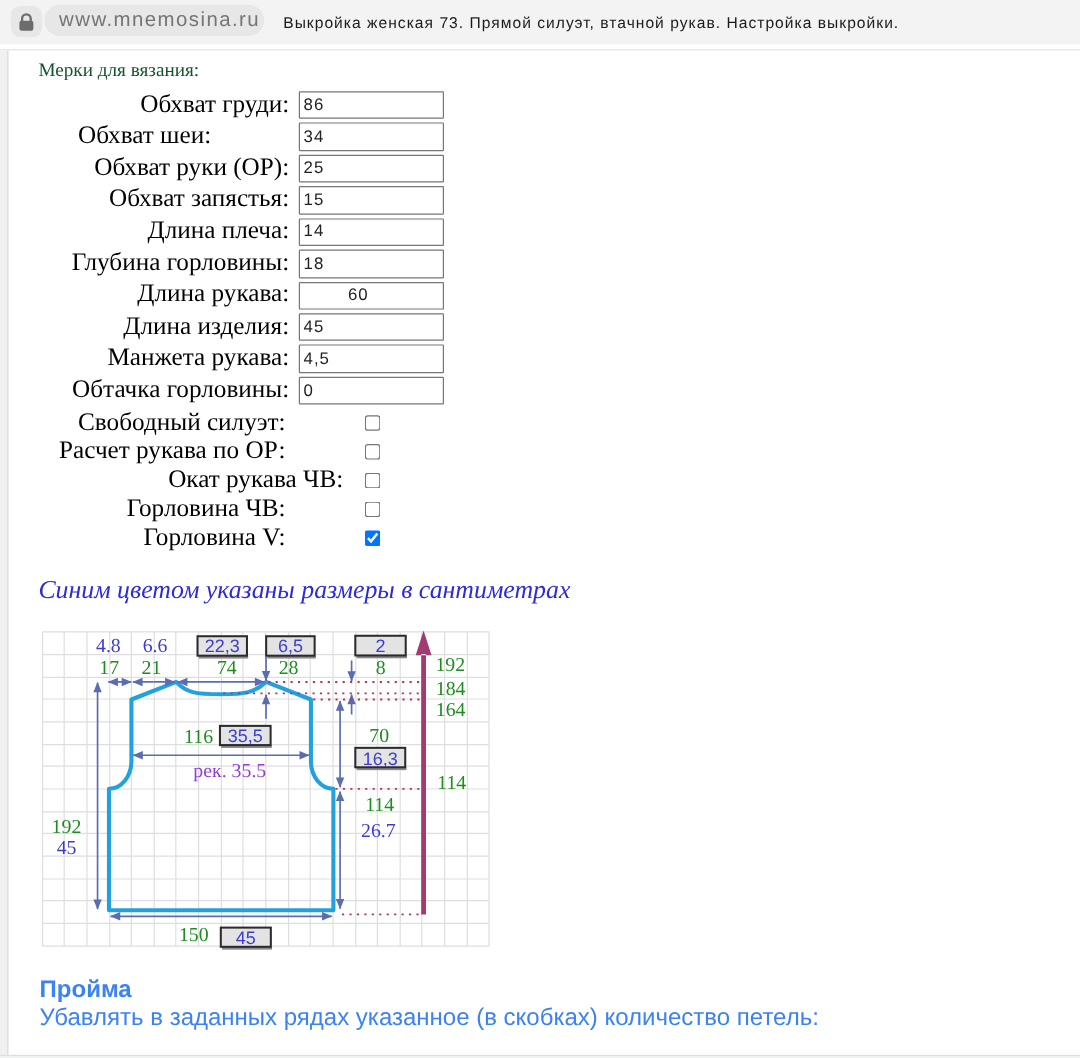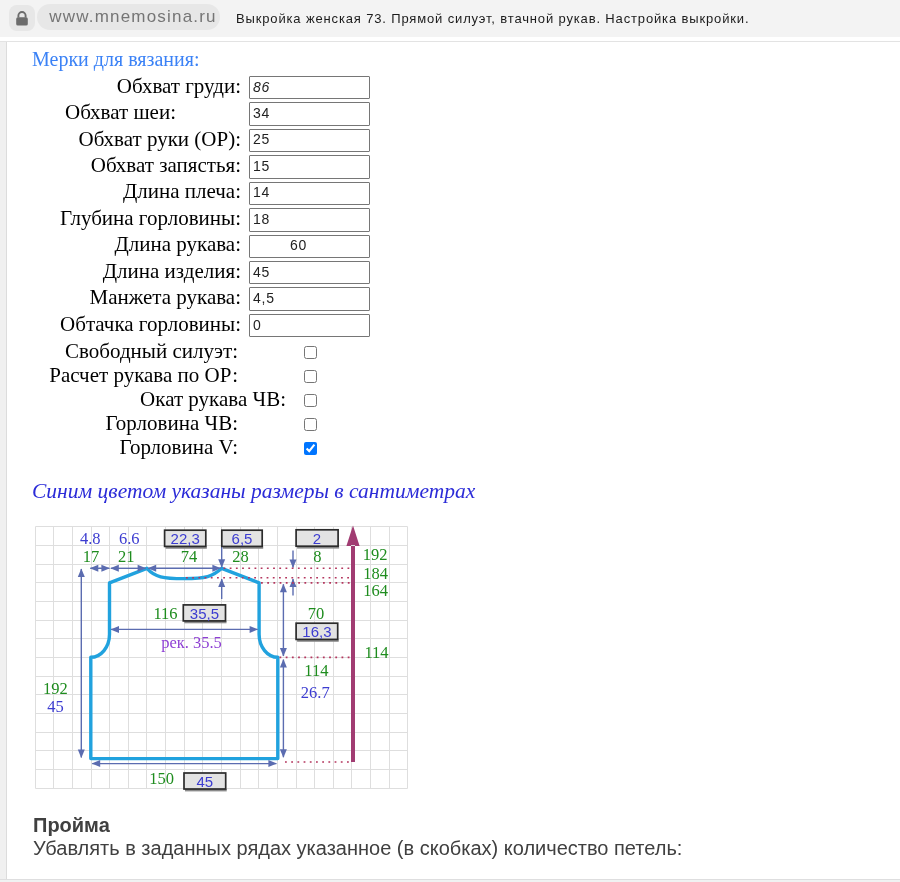--- a/index.html
+++ b/index.html
@@ -30,25 +30,25 @@
 
 <div class="abs" style="left:236px;top:0;width:664px;height:37px;line-height:37px;font-size:13px;letter-spacing:0.85px;color:#1b1b1b;">Выкройка женская 73. Прямой силуэт, втачной рукав. Настройка выкройки.</div>
 
 <div class="abs" style="left:0;top:41px;width:900px;height:1px;background:#e3e3e3;"></div>
 
 <div class="abs" style="left:0;top:42px;width:7px;height:840px;background:#f0f0f0;border-right:1px solid #dcdcdc;box-sizing:border-box;"></div>
 
 <div class="abs" style="left:0;top:879px;width:900px;height:1px;background:#dededf;"></div>
 <div class="abs" style="left:0;top:880px;width:900px;height:2px;background:#f0f2f2;"></div>
 
-<div class="abs ser" style="left:32px;top:46.5px;font-size:20px;line-height:24px;color:#3b82f6;">Мерки для вязания:</div>
+<div class="abs ser" style="left:32px;top:46.5px;font-size:16px;line-height:24px;color:#14532d;">Мерки для вязания:</div>
 
 <div class="abs lab" style="left:0;top:73.60px;width:241px;">Обхват груди:</div>
 
-<input class="num" style="left: 249px; top: 75.8px; font-style: italic;" value="86">
+<input class="num" style="left: 249px; top: 75.8px;" value="86">
 
 <div class="abs lab" style="left:0;top:100.05px;width:241px;text-align:center;">Обхват шеи:</div>
 
 <input class="num" style="left: 249px; top: 102.25px;" value="34">
 
 <div class="abs lab" style="left:0;top:126.50px;width:241px;">Обхват руки (ОР):</div>
 
 <input class="num" style="left: 249px; top: 128.7px;" value="25">
 
 <div class="abs lab" style="left:0;top:152.95px;width:241px;">Обхват запястья:</div>
@@ -263,13 +263,13 @@
   <text x="316.4" y="676" fill="#1e8c1e">114</text>
   <text x="315.3" y="697.7" fill="#3c3cd0">26.7</text>
   <text x="191.5" y="647.5" fill="#8e3fd4">рек. 35.5</text>
   <text x="55.4" y="693.8" fill="#1e8c1e">192</text>
   <text x="55.5" y="712" fill="#3c3cd0">45</text>
   <text x="161.5" y="784" fill="#1e8c1e">150</text>
   <text x="204.8" y="786.8" fill="#3c3cd0" font-family="'Liberation Sans',sans-serif" font-size="15px">45</text>
   </g>
 </svg>
 
-<div class="abs" style="left:33px;top:813.5px;font-size:20px;line-height:23px;color:#404040;"><b>Пройма</b><br>Убавлять в заданных рядах указанное (в скобках) количество петель:</div>
+<div class="abs" style="left:33px;top:813.5px;font-size:20px;line-height:23px;color:#3b82f6;"><b>Пройма</b><br>Убавлять в заданных рядах указанное (в скобках) количество петель:</div>
 
 </body></html>

